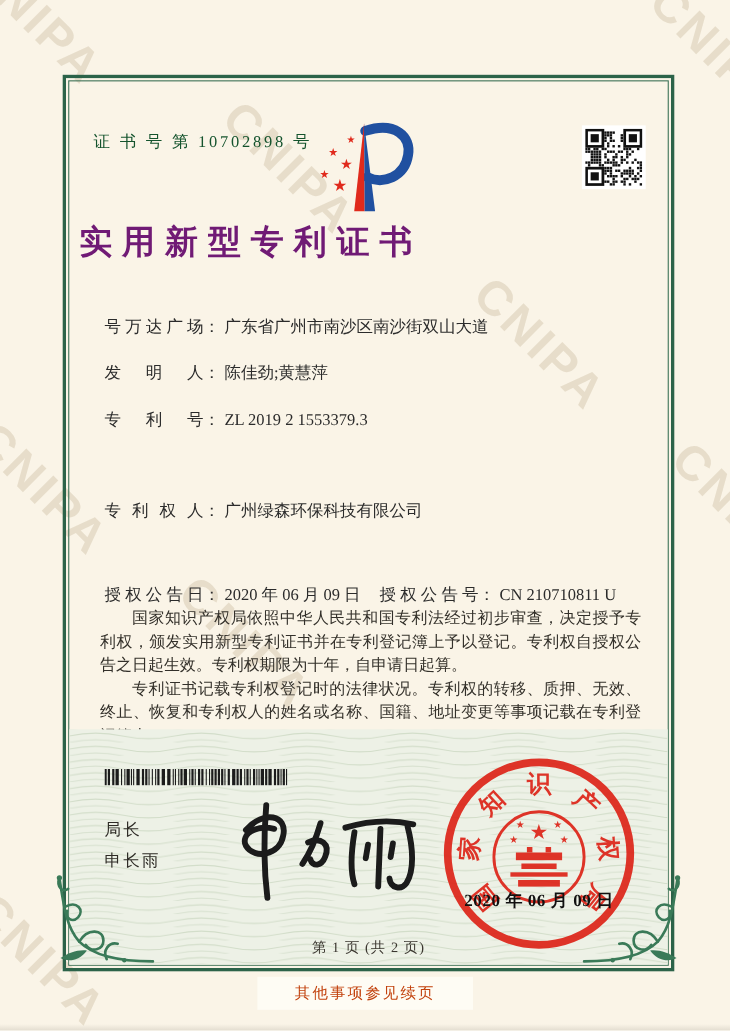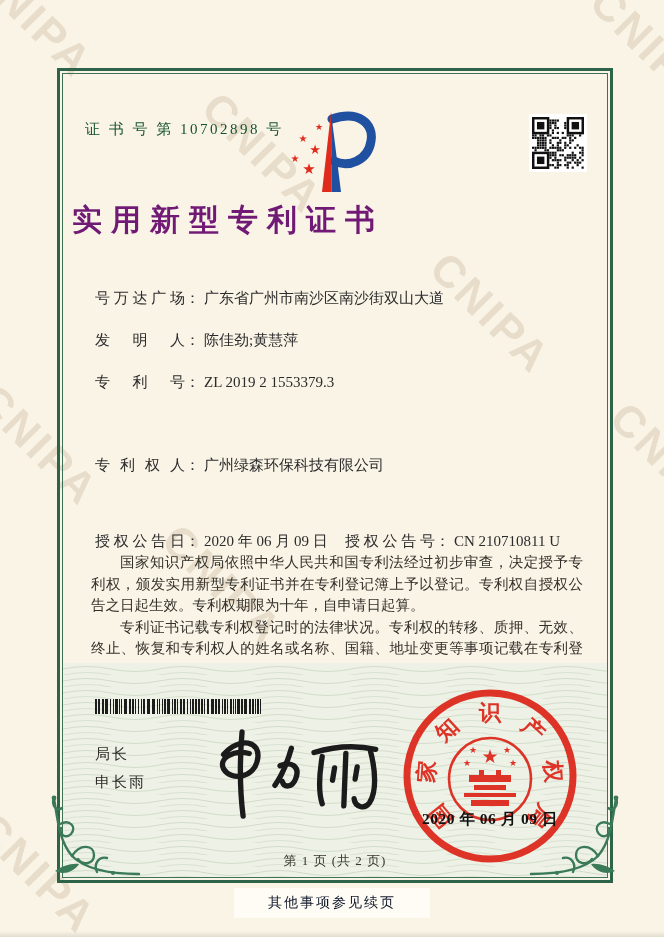--- a/index.html
+++ b/index.html
@@ -75,21 +75,21 @@
     text-align:center; font-size:15.5px; font-weight:700; color:#111;
     letter-spacing:0.5px;
   }
   .page-info{
     position:absolute; left:0; right:0; bottom:7px; z-index:2;
     text-align:center; font-size:13px; color:#3a362f; letter-spacing:1px;
   }
   .foot-note-wrap{position:absolute; left:0; right:0; top:888px; text-align:center; z-index:1;}
   .foot-note-strip{
     display:inline-block; background:#fefcf4; padding:6px 34px;
-    font-size:14px; color:#0f172a; letter-spacing:2px;
+    font-size:14px; color:#c2410c; letter-spacing:2px;
   }
   .page-edge{
     position:absolute; left:0; right:0; bottom:0; height:6px;
     background:linear-gradient(to bottom, rgba(0,0,0,0) 0%, rgba(120,115,100,0.18) 100%);
   }
 </style>
 </head>
 <body>
 
 <div class="page">

